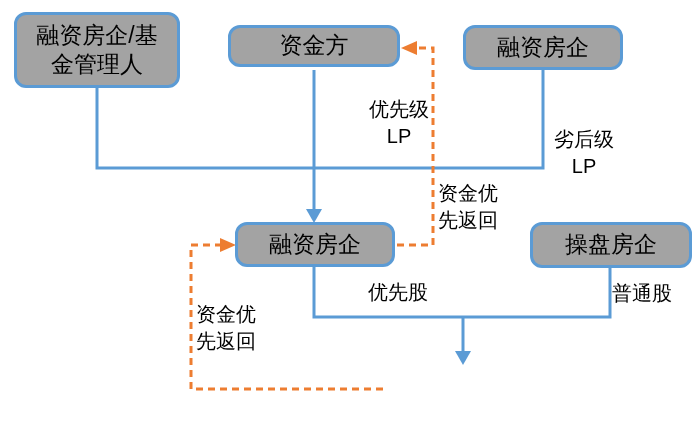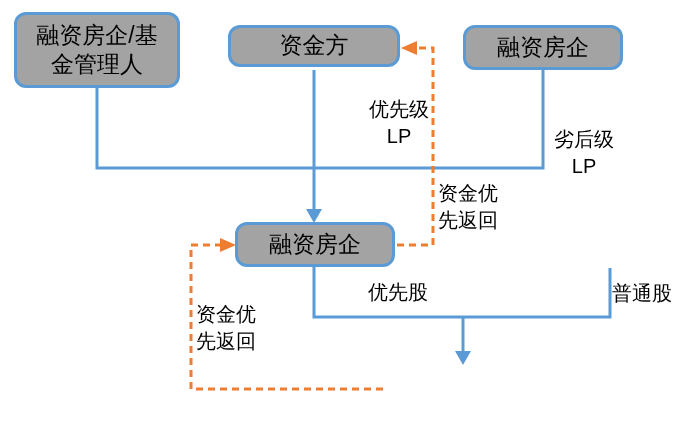--- a/index.html
+++ b/index.html
@@ -66,20 +66,21 @@
 
   <div class="node" style="left:14px; top:12px; width:166px; height:76px;">融资房企/基
 金管理人</div>
 
   <div class="node" style="left:228px; top:25px; width:172px; height:42px;">资金方</div>
 
   <div class="node" style="left:463px; top:25px; width:160px; height:45px;">融资房企</div>
 
   <div class="node" style="left:235px; top:222px; width:160px; height:45px;">融资房企</div>
 
+  <div class="node" style="left:530px; top:222px; width:162px; height:46px;">操盘房企</div>
 
 
 
   <div class="edge-label centered" style="left:316px; top:96px; width:72px;margin-left:47px;">优先级
 LP</div>
 
   <div class="edge-label centered" style="left:547px; top:94px; width:74px;margin-top:32px;">劣后级
 LP</div>
 
   <div class="edge-label" style="left:438px; top:180px; width:80px;">资金优

